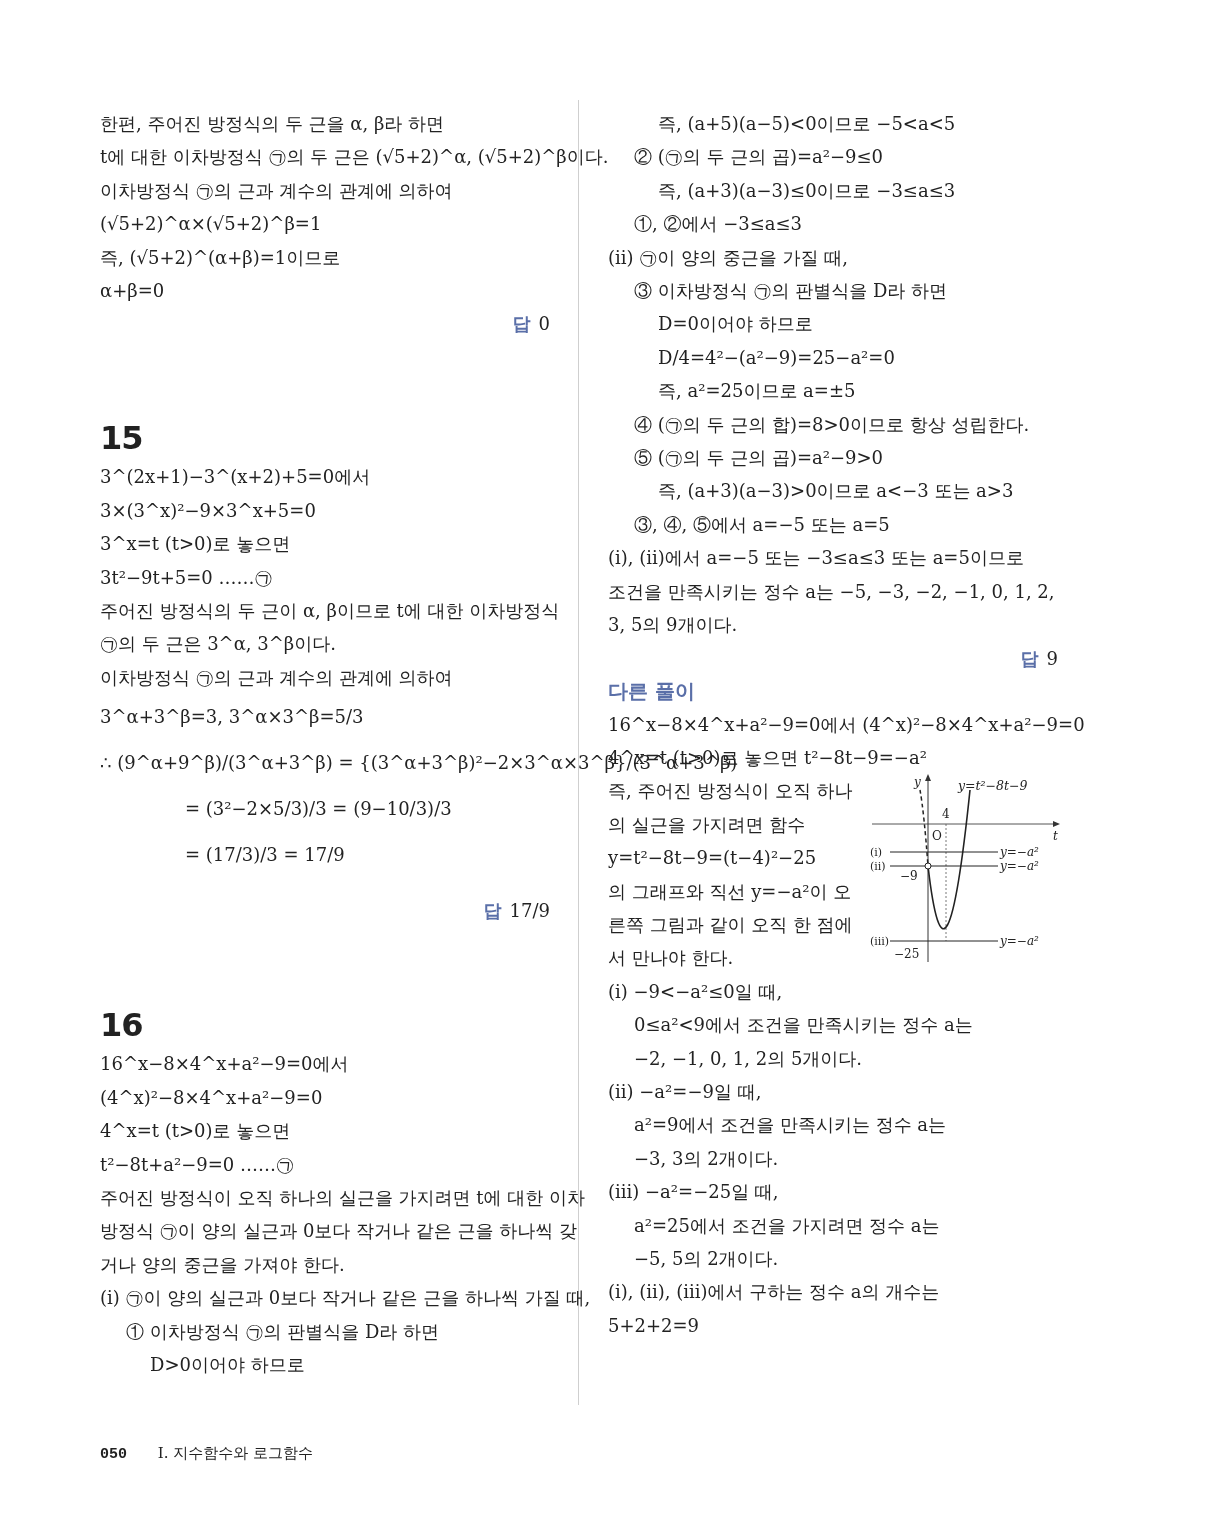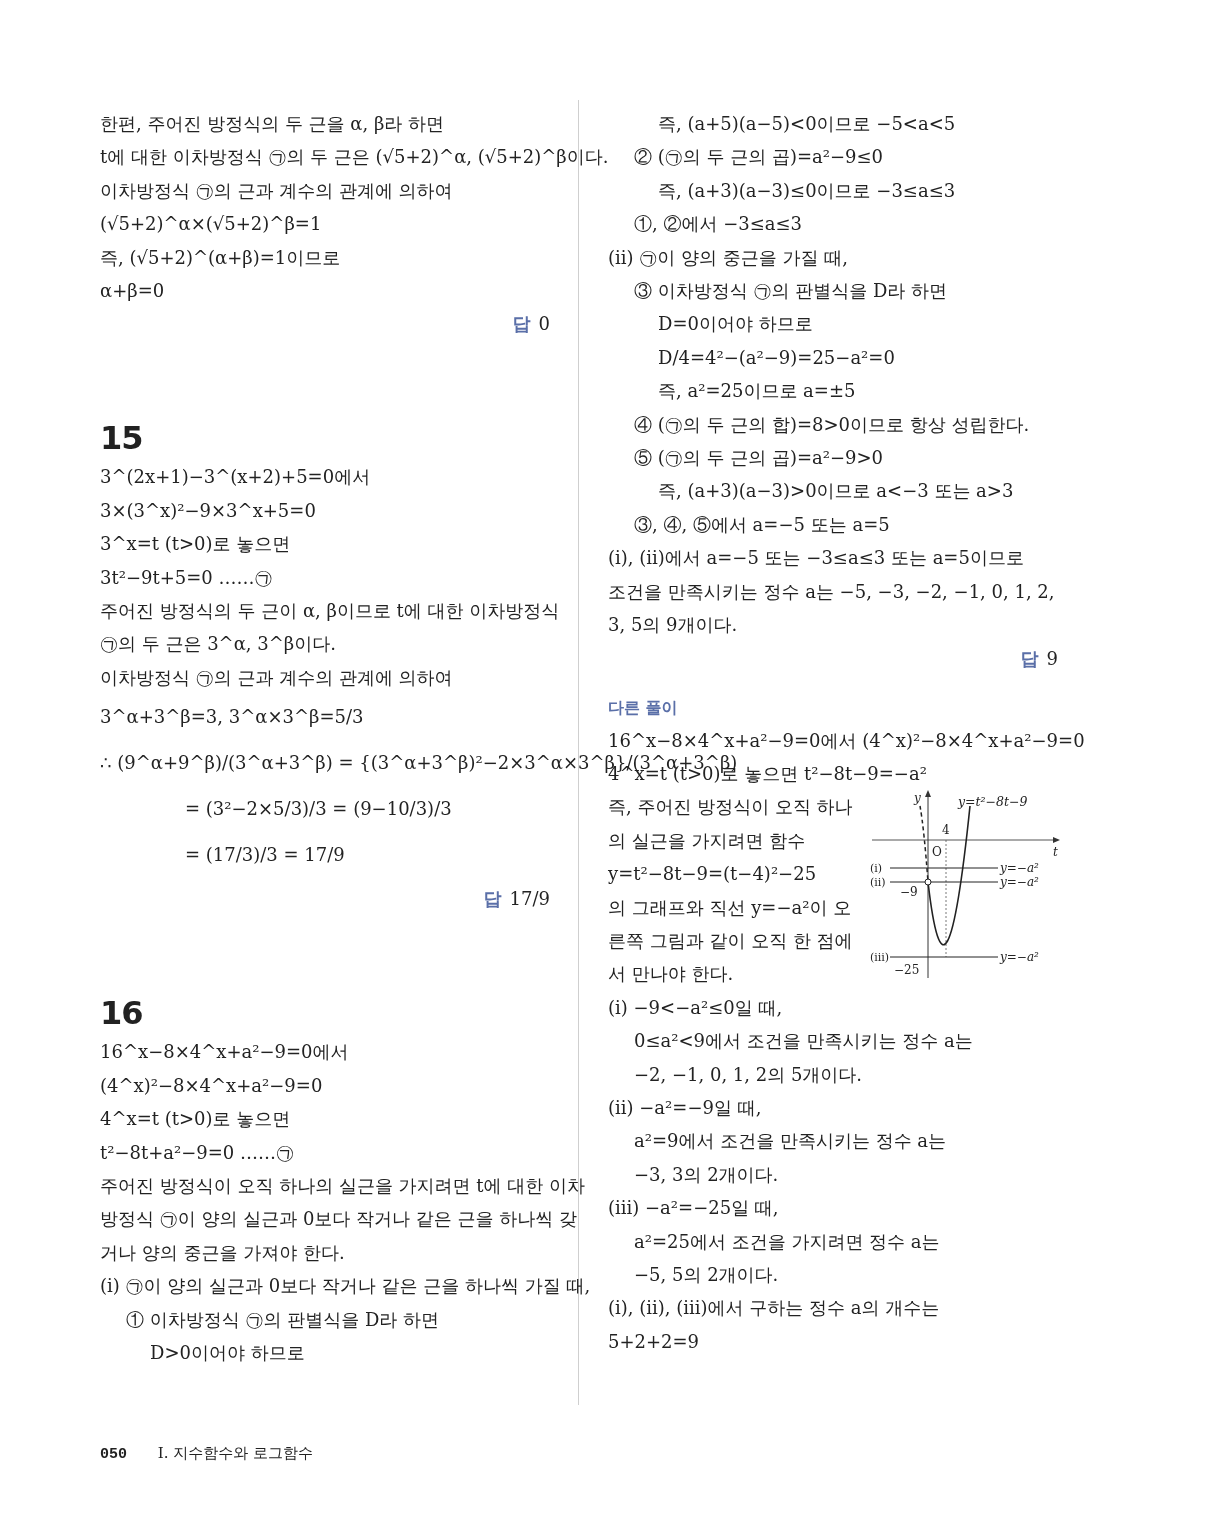--- a/index.html
+++ b/index.html
@@ -9,21 +9,21 @@
   .col-left { left: 100px; width: 450px; }
   .col-right { left: 608px; width: 450px; }
   .divider { position: absolute; left: 578px; top: 100px; width: 1px; height: 1305px; background: #cfcfcf; }
   .line { font-size: 18px; line-height: 33.4px; white-space: nowrap; }
   .ind1 { padding-left: 26px; }
   .ind2 { padding-left: 50px; }
   .num { font-family: "DejaVu Sans", "Liberation Sans", sans-serif; font-weight: bold; font-size: 32px;
          letter-spacing: -1px; line-height: 40px; margin: 6px 0 2px 0; }
   .answer { text-align: right; font-size: 18px; line-height: 33px; }
   .answer .lab { color: #5a6fa8; font-family: "DejaVu Sans", "Liberation Sans", sans-serif; font-weight: bold; margin-right: 8px; }
-  .alt { color: #5a6fa8; font-family: "DejaVu Sans", "Liberation Sans", sans-serif; font-weight: bold; font-size: 16px; line-height: 33px; margin-top: 16px; }
+  .alt { color: #5a6fa8; font-family: "DejaVu Sans", "Liberation Sans", sans-serif; font-weight: bold; font-size: 20px; line-height: 33px; }
   .gap-big { height: 72px; }
   .frac-line { font-size: 18px; line-height: 46px; white-space: nowrap; }
   .footer { position: absolute; left: 100px; top: 1444px; font-size: 15px; }
   .footer .pg { font-family: Liberation Mono, monospace; font-weight: bold; font-size: 15px; margin-right: 26px; }
   .graph-wrap { position: relative; }
   .graph { position: absolute; left: 262px; top: -2px; }
   .narrow { width: 250px; }
 </style>
 </head>
 <body>
@@ -48,21 +48,21 @@
   <div class="line">3×(3^x)²−9×3^x+5=0</div>
   <div class="line">3^x=t (t&gt;0)로 놓으면</div>
   <div class="line">3t²−9t+5=0       ……㉠</div>
   <div class="line">주어진 방정식의 두 근이 α, β이므로 t에 대한 이차방정식</div>
   <div class="line">㉠의 두 근은 3^α, 3^β이다.</div>
   <div class="line">이차방정식 ㉠의 근과 계수의 관계에 의하여</div>
   <div class="frac-line">3^α+3^β=3,  3^α×3^β=5/3</div>
   <div class="frac-line">∴ (9^α+9^β)/(3^α+3^β) = {(3^α+3^β)²−2×3^α×3^β}/(3^α+3^β)</div>
   <div class="frac-line" style="padding-left:85px">= (3²−2×5/3)/3 = (9−10/3)/3</div>
   <div class="frac-line" style="padding-left:85px">= (17/3)/3 = 17/9</div>
-  <div class="answer" style="margin-top:4px">
+  <div class="answer" style="margin-top:16px">
     <span class="lab">답</span><span>17/9</span>
   </div>
 
   <div class="gap-big"></div>
 
   <div class="num">16</div>
   <div class="line">16^x−8×4^x+a²−9=0에서</div>
   <div class="line">(4^x)²−8×4^x+a²−9=0</div>
   <div class="line">4^x=t (t&gt;0)로 놓으면</div>
   <div class="line">t²−8t+a²−9=0       ……㉠</div>

